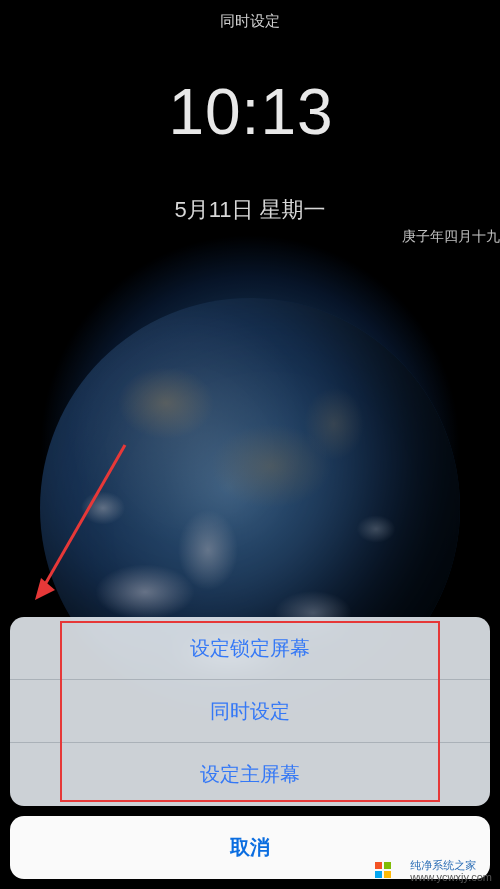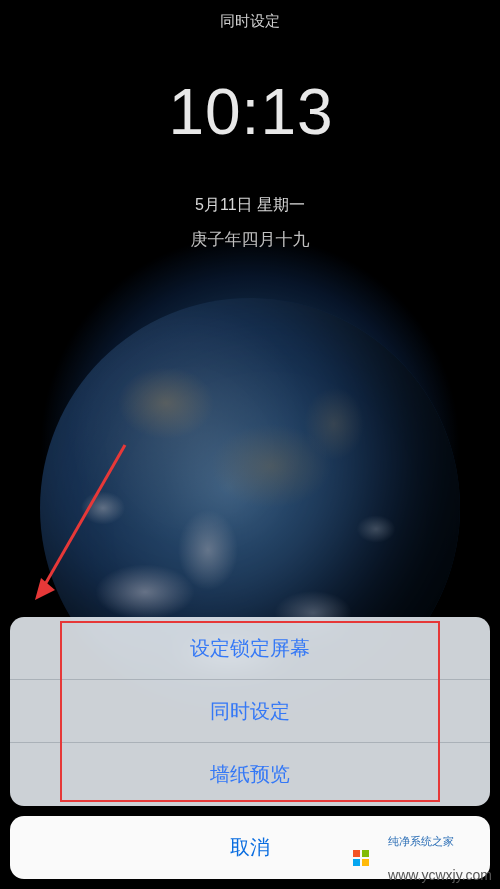--- a/index.html
+++ b/index.html
@@ -105,33 +105,33 @@
       z-index: 10;
     }
     
     .date-line {
       position: absolute;
       top: 195px;
       left: 0;
       width: 100%;
       text-align: center;
       color: #d8d8d8;
-      font-size: 16px;
+      font-size: 22px;
       font-weight: 400;
       z-index: 10;
     }
     
     .lunar-date {
       position: absolute;
       top: 228px;
       left: 0;
       width: 100%;
-      text-align: center;
+      text-align: right;
       color: #c0c0c0;
-      font-size: 17px;
+      font-size: 14px;
       z-index: 10;
     }
     
     .arrow {
       position: absolute;
       top: 440px;
       left: 25px;
       width: 110px;
       height: 165px;
       z-index: 10;
@@ -195,21 +195,21 @@
       border-radius: 14px;
       overflow: hidden;
     }
     
     .cancel-button {
       width: 100%;
       padding: 18px 0;
       text-align: center;
       color: #0a6de0;
       font-size: 20px;
-      font-weight: 400;
+      font-weight: 700;
       border: none;
       background: transparent;
       cursor: pointer;
     }
     
     .watermark {
       position: absolute;
       bottom: 6px;
       right: 8px;
       z-index: 30;
@@ -225,22 +225,21 @@
     }
     
     .wm-text {
       color: #2a6db5;
       font-size: 11px;
       line-height: 1.1;
     }
     
     .wm-url {
       color: #555;
-      font-size: 14px;
-      margin-top: 20px;
+      font-size: 11px;
     }
   </style>
 </head>
 <body>
 
 <div class="screen">
 
   <div class="earth"></div>
 
   <div class="dark-overlay"></div>
@@ -254,21 +253,21 @@
   <svg class="arrow" viewBox="0 0 110 165">
     <line x1="100" y1="5" x2="18" y2="148" stroke="#e63838" stroke-width="3"></line>
     <polygon points="10,160 16,138 30,150" fill="#e63838"></polygon>
   </svg>
 
   <div class="action-sheet">
     <div class="sheet-group">
       <div class="red-box"></div>
       <button class="sheet-button">设定锁定屏幕</button>
       <button class="sheet-button">同时设定</button>
-      <button class="sheet-button">墙纸预览</button>
+      <button class="sheet-button">设定主屏幕</button>
     </div>
     <div class="cancel-group">
       <button class="cancel-button">取消</button>
     </div>
   </div>
 
   <div class="watermark">
     <svg class="wm-logo" viewBox="0 0 22 22">
       <rect x="2" y="2" width="7" height="7" fill="#f35325"></rect>
       <rect x="11" y="2" width="7" height="7" fill="#81bc06"></rect>

